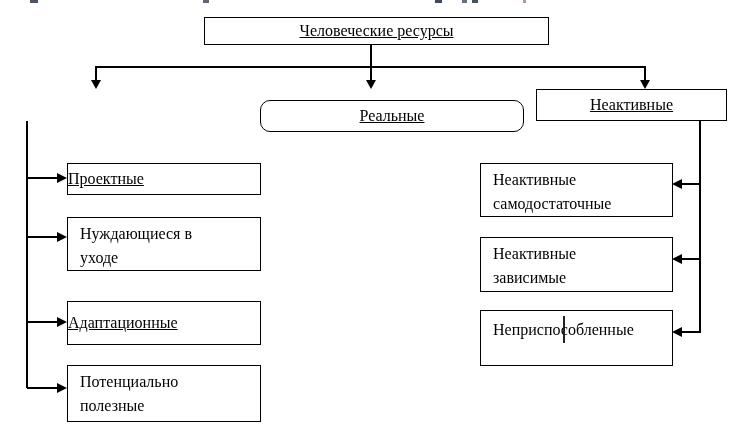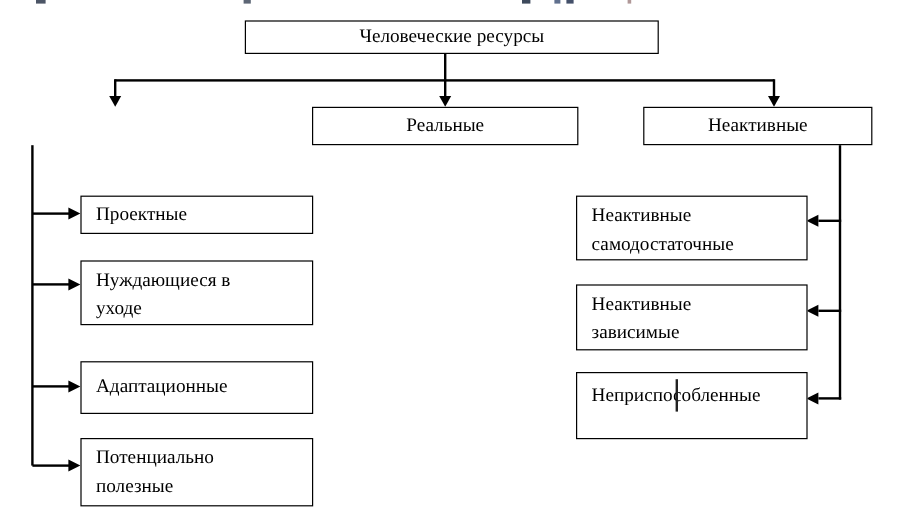--- a/index.html
+++ b/index.html
@@ -6,22 +6,22 @@
   .stage{
     position:relative;width:754px;height:436px;background:var(--background,#fff);
     font-family:"Liberation Serif","DejaVu Serif",serif;color:var(--text,#000);
     overflow:hidden;
   }
   .box{
     position:absolute;box-sizing:border-box;border:1px solid var(--box-border,#000);
     background:var(--box-fill,#fff);font-size:16px;display:flex;
   }
   .box .label{white-space:pre-line;}
-  .box.center{align-items:center;justify-content:center;text-align:center;line-height:18px;}
-  .box.left-mid{align-items:center;padding-left:12px;line-height:18px;}
+  .box.center{align-items:center;justify-content:center;text-align:center;line-height:18px;text-decoration:underline;}
+  .box.left-mid{align-items:center;padding-left:0;line-height:18px;text-decoration:underline;}
   .box.left-top{align-items:flex-start;padding:4px 6px 0 12px;}
   .box.left-top .label{line-height:24px;}
   .box.left-top.tight{padding-top:9px;}
   .box.left-top.tight .label{line-height:20px;}
   .hline,.vline{position:absolute;background:var(--line,#000);}
   .head{position:absolute;width:0;height:0;}
   .head.down{border-left:5px solid transparent;border-right:5px solid transparent;border-top:9px solid var(--line,#000);}
   .head.right{border-top:5px solid transparent;border-bottom:5px solid transparent;border-left:10px solid var(--line,#000);}
   .head.left{border-top:5px solid transparent;border-bottom:5px solid transparent;border-right:10px solid var(--line,#000);}
   .artifact{position:absolute;top:0;height:3px;}
@@ -48,21 +48,21 @@
 
   <div class="vline" style="left:95px;top:66px;width:2px;height:15px;"></div>
   <div class="head down" style="left:91px;top:80px;"></div>
 
   <div class="vline" style="left:370px;top:66px;width:2px;height:15px;"></div>
   <div class="head down" style="left:366px;top:80px;"></div>
 
   <div class="vline" style="left:644px;top:66px;width:2px;height:15px;"></div>
   <div class="head down" style="left:640px;top:80px;"></div>
 
-  <div class="box center" style="left:260px;top:89px;width:222px;height:32px;">
+  <div class="box center" style="left:260px;top:100px;width:264px;height:32px;border-radius:10px;">
     <span class="label">Реальные</span>
   </div>
   <div class="box center" style="left:536px;top:89px;width:191px;height:32px;">
     <span class="label">Неактивные</span>
   </div>
 
   <div class="vline" style="left:26px;top:121px;width:2px;height:267px;"></div>
 
   <div class="hline" style="left:27px;top:177px;width:31px;height:2px;"></div>
   <div class="head right" style="left:57px;top:173px;"></div>

